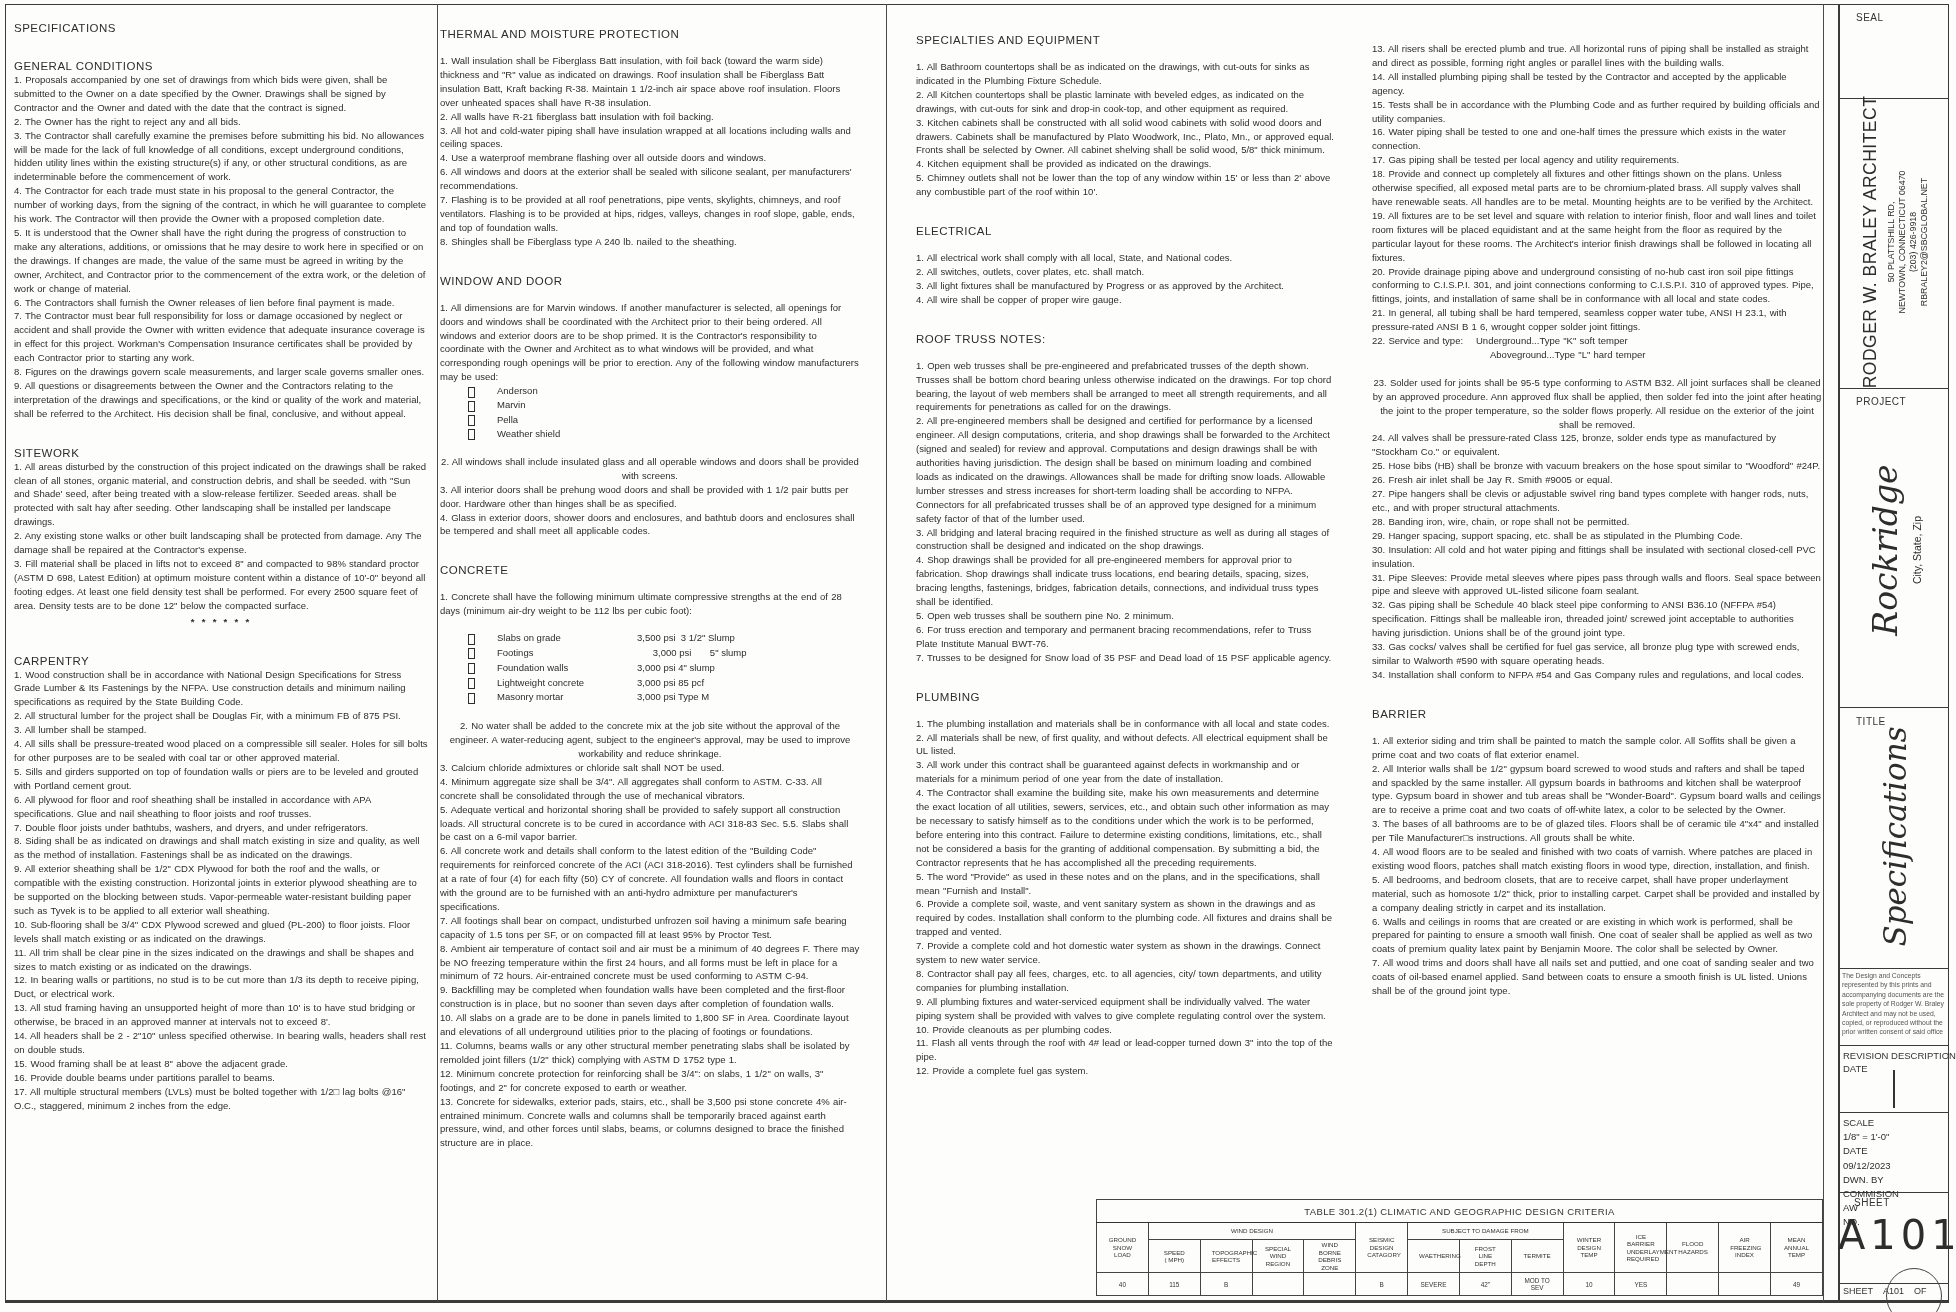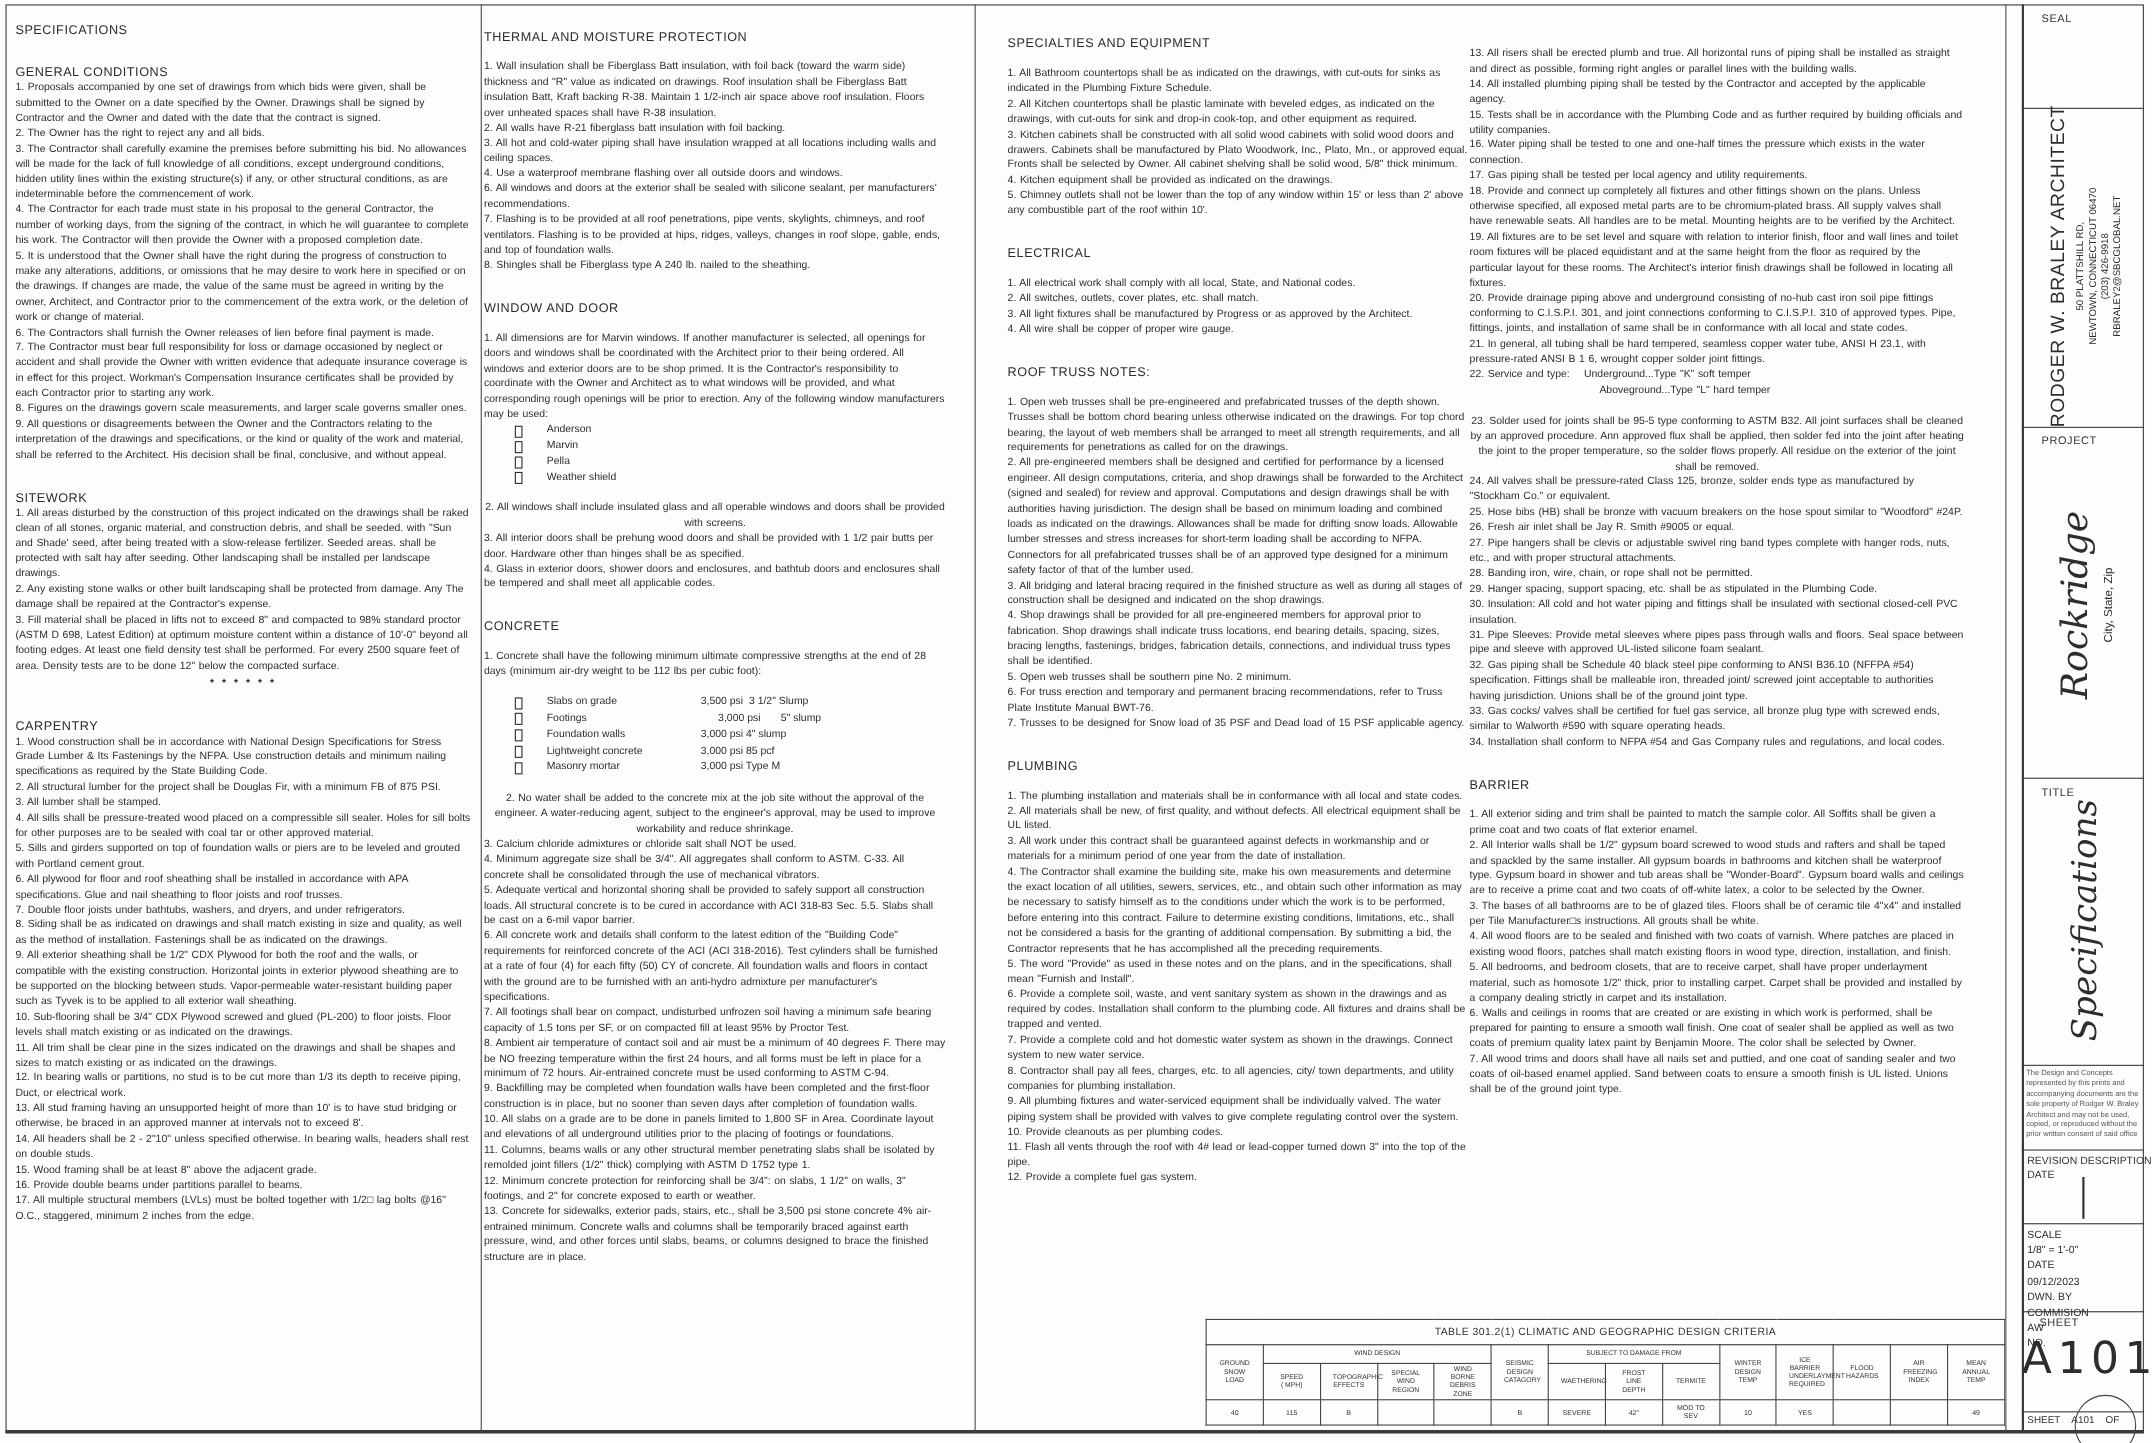--- a/index.html
+++ b/index.html
@@ -12,21 +12,21 @@
   
   .outer-border{position:absolute;left:5px;top:4px;width:1944px;height:1299px;border:1.5px solid #3a3a3a;box-sizing:border-box;}
   .bottom-thick{position:absolute;left:5px;top:1300px;width:1944px;height:3px;background:#3a3a3a;}
   .vline{position:absolute;width:1px;background:#4a4a4a;}
   .hline{position:absolute;height:1px;background:#3a3a3a;}
   
   .col{position:absolute;overflow:hidden;}
   #col0{left:14px;top:22px;width:414px;height:1272px;}
   #col1{left:440px;top:28px;width:420px;height:1266px;}
   #col2{left:916px;top:34px;width:418px;height:1165px;}
-  #col3{left:1336px;top:42px;width:450px;height:1252px;}
+  #col3{left:1372px;top:42px;width:450px;height:1252px;}
   .section{margin-top:26px;}
   .section:first-child{margin-top:0;}
   .sec-heading{font-size:11.5px;letter-spacing:.5px;margin:0 0 1px 0;font-weight:normal;}
   .section.gap .sec-heading{margin-bottom:14px;}
   .para{margin:0;font-size:9.5px;line-height:13.9px;word-spacing:.6px;}
   .para.gt{margin-top:14px;text-align:center;}
   .para.ind{padding-left:118px;}
   .para.sep{font-weight:bold;letter-spacing:2px;margin-top:2px;}
   .checkrow{position:relative;padding-left:57px;font-size:9.5px;line-height:14.2px;}
   .specrow{position:relative;padding-left:197px;font-size:9.5px;line-height:14.8px;}

